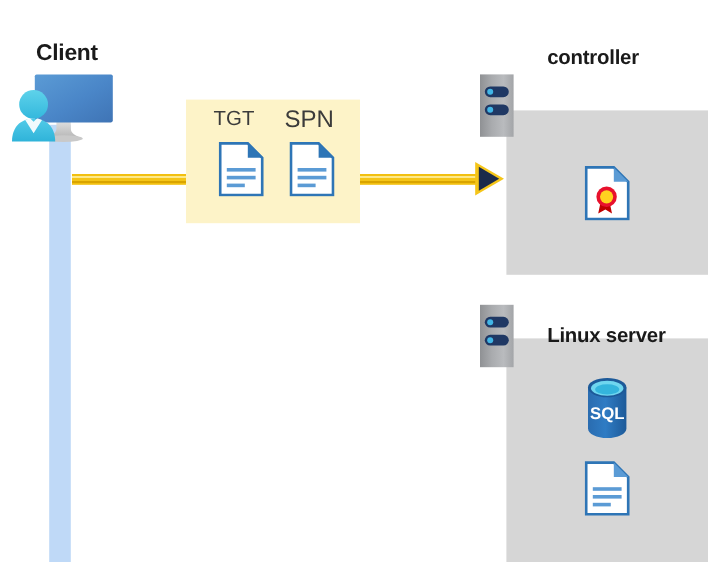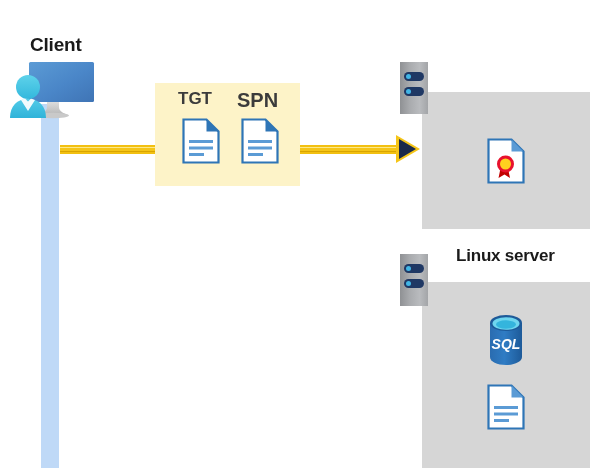--- a/index.html
+++ b/index.html
@@ -31,28 +31,28 @@
     font-size: 19px;
     line-height: 22px;
   }
   #dc-label {
     left: 456px; top: 4px;
     font-size: 17px;
     line-height: 24px;
     width: 130px;
   }
   #linux-label {
-    left: 456px; top: 212px;
+    left: 456px; top: 236px;
     font-size: 17px;
     line-height: 24px;
     width: 140px;
   }
   .plain-label {
     color: #3b3b3b;
-    font-weight: bold;
+    font-weight: normal;
   }
   #tgt-label {
     left: 178px; top: 57px;
     font-size: 17px;
   }
   #spn-label {
     left: 237px; top: 57px;
     font-size: 20px;
   }
   #keytab-label {
@@ -145,21 +145,21 @@
   }
 
   
   .doc-icon { width: 38px; height: 46px; }
   #doc-tgt { left: 182px; top: 86px; }
   #doc-spn { left: 241px; top: 86px; }
   #doc-cert { left: 487px; top: 106px; }
   #doc-keytab { left: 487px; top: 352px; }
 
   
-  #sql-icon { left: 484px; top: 282px; width: 44px; height: 52px; font-style: italic; }
+  #sql-icon { left: 484px; top: 282px; width: 44px; height: 52px; }
 
   svg { display: block; }
 </style>
 </head>
 <body>
 
 <div id="canvas">
 
   <div class="abs" id="lifeline"></div>
 
@@ -234,20 +234,21 @@
   <div class="abs server-rack" id="dc-server">
     <div class="rack-pill p1">
       <div class="rack-dot"></div>
     </div>
     <div class="rack-pill p2">
       <div class="rack-dot"></div>
     </div>
   </div>
 
   <div class="abs title-bold" id="dc-label">
+    <div>controller</div>
   </div>
 
   <div class="abs doc-icon" id="doc-cert">
     <svg width="38" height="46" viewBox="0 0 38 46">
       <path d="M1.5 1.5 h23 l12 12 v31 h-35 z" fill="#ffffff" stroke="#2e75b6" stroke-width="2.2"></path>
       <path d="M24.5 1.5 v12 h12 z" fill="#5b9bd5"></path>
 
       <path d="M14 28 l-2.5 12 l6 -3.5 l5.5 3.5 l-2.5 -12 z" fill="#c00000"></path>
 
       <circle cx="18.5" cy="26" r="8.5" fill="#e8112d"></circle>

